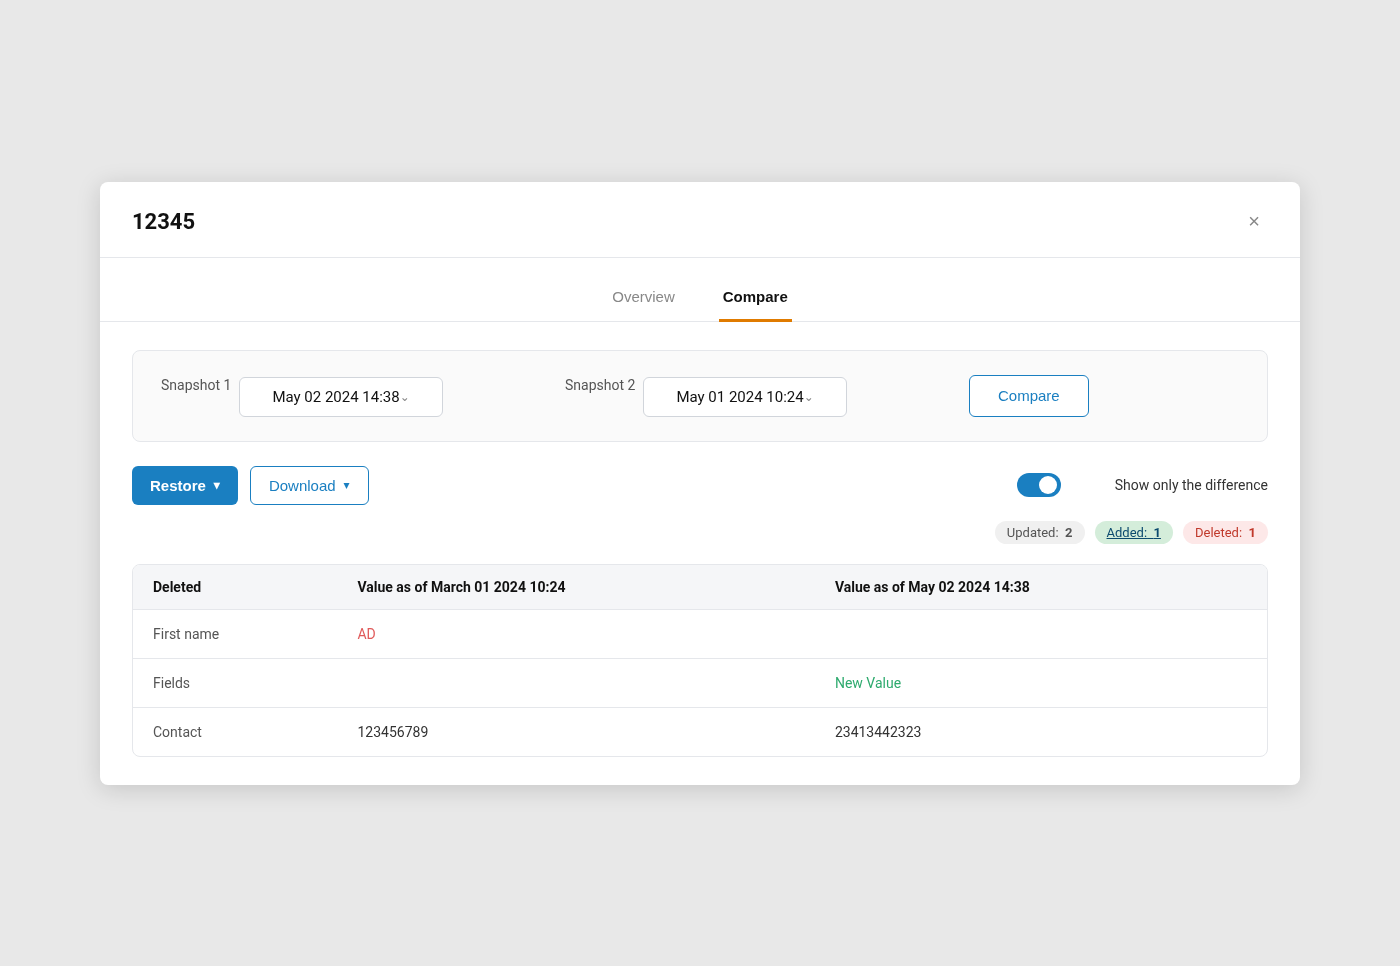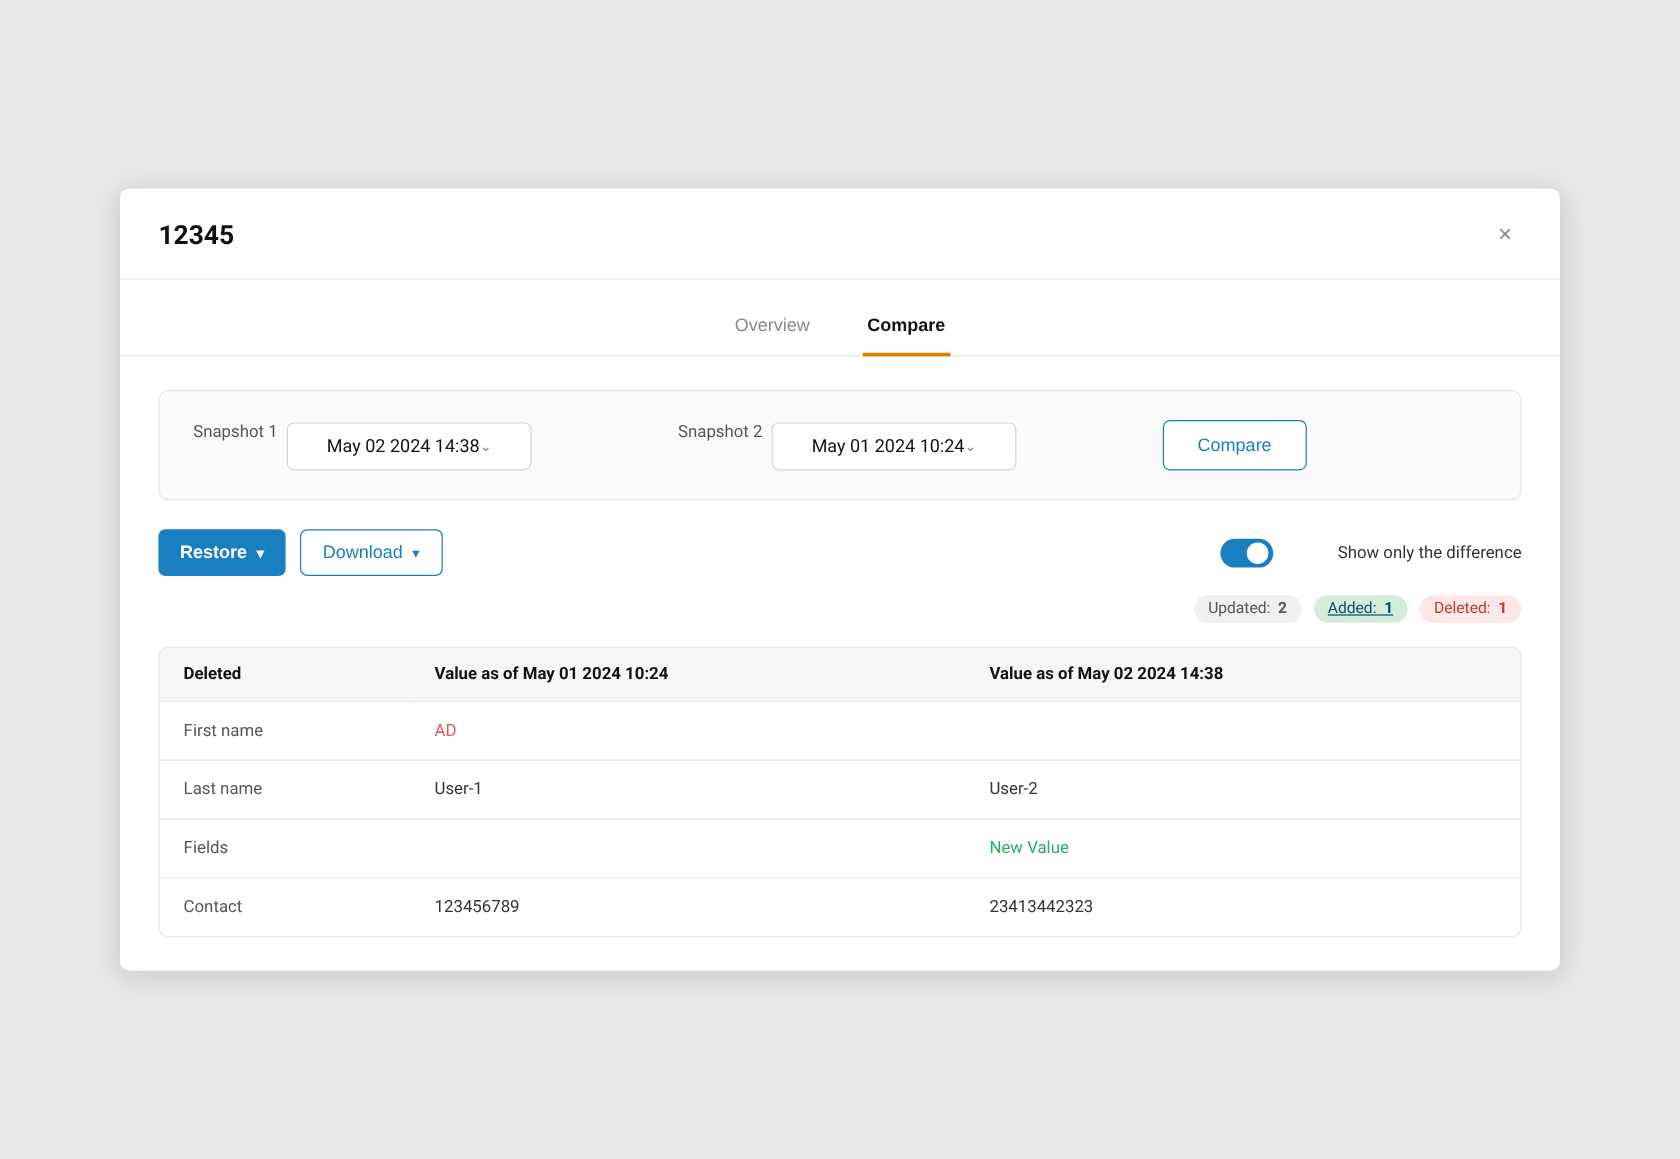--- a/index.html
+++ b/index.html
@@ -308,34 +308,29 @@
         <span>Deleted:</span>
         &nbsp;<strong>1</strong>
       </span>
     </div>
 
     <div class="table-container">
       <table>
         <thead>
           <tr>
             <th>Deleted</th>
-            <th>Value as of May 01 2024 10:24</th>
+            <th>Value as of March 01 2024 10:24</th>
             <th>Value as of May 02 2024 14:38</th>
           </tr>
         </thead>
         <tbody id="table-body">
         <tr>
               <td class="field-name">First name</td>
               <td class="deleted-value">AD</td>
               <td></td>
-            </tr>
-            <tr>
-              <td class="field-name">Last name</td>
-              <td>User-1</td>
-              <td>User-2</td>
             </tr>
             <tr>
               <td class="field-name">Fields</td>
               <td></td>
               <td class="added-value">New Value</td>
             </tr>
             <tr>
               <td class="field-name">Contact</td>
               <td>123456789</td>
               <td>23413442323</td>

